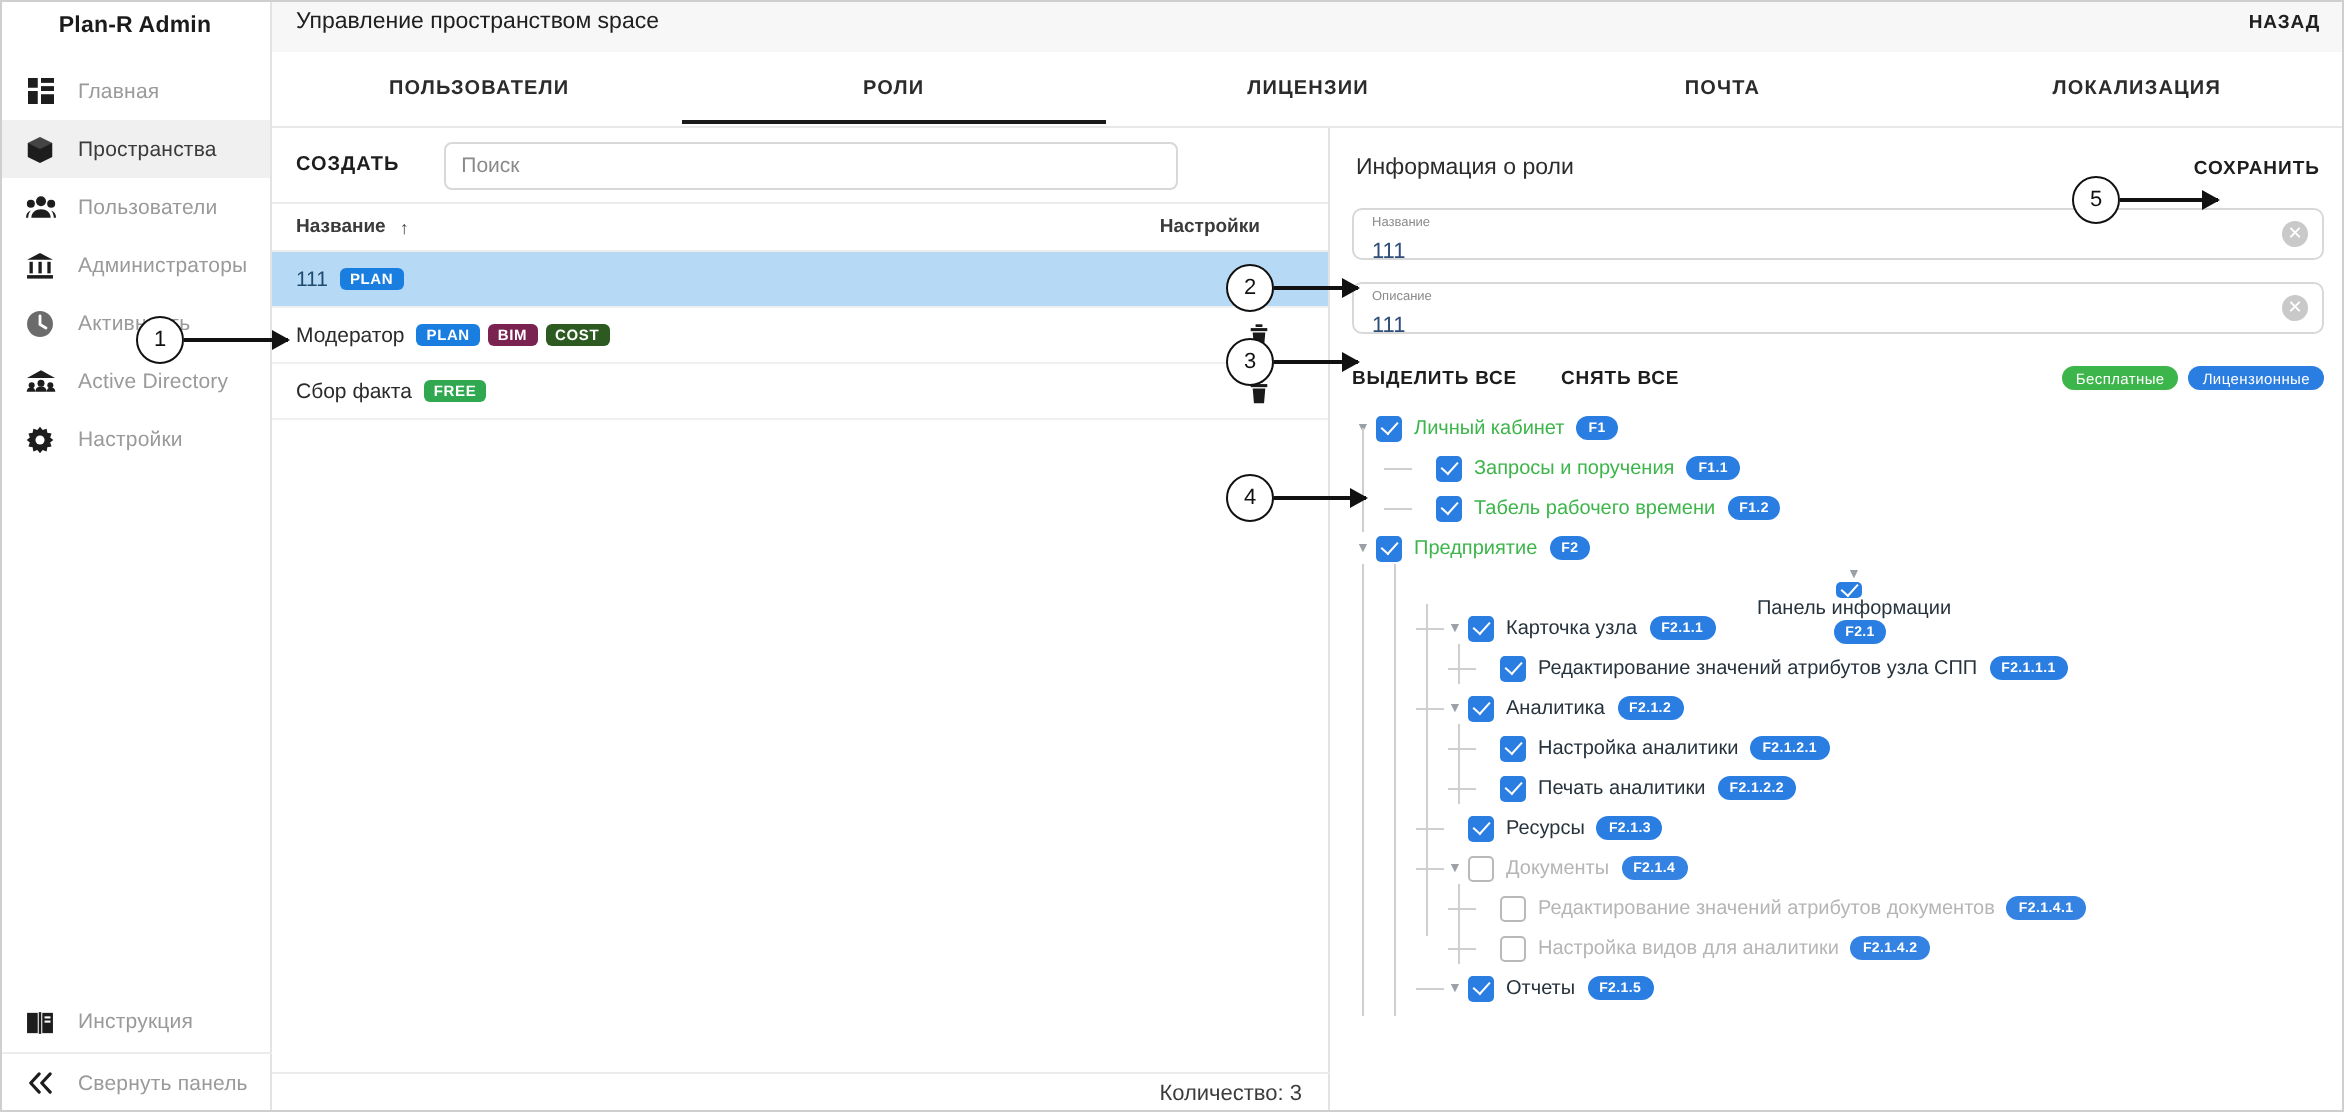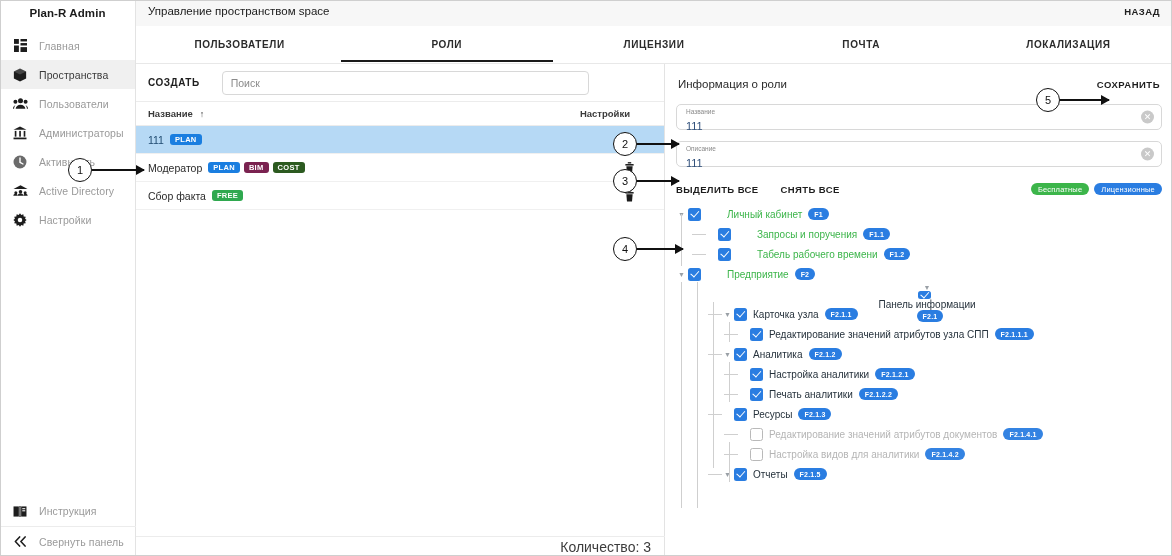--- a/index.html
+++ b/index.html
@@ -113,21 +113,21 @@
   .b-bim  { background: #7a2250; }
   .b-cost { background: #2c5a20; }
   .b-free { background: #2fa84f; }
   .trash { margin-left: auto; margin-right: 18px; color: #1b1b1b; display:flex; }
 
   .lp-footer {
     position: absolute; bottom: 0; left: 0; width: 529px; height: 20px;
     border-top: 1px solid #ececec; display: flex; align-items: center;
     justify-content: flex-end; padding-right: 14px;
   }
-  .count-txt { font-size: 14px; color: #3c3c3c; }
+  .count-txt { font-size: 11px; color: #3c3c3c; }
 
   
   .right-panel {
     position: absolute; left: 666px; top: 64px; width: 506px; height: 492px;
     background: #fff; padding: 0 10px;
   }
   .rp-head {
     height: 40px; display: flex; align-items: center; justify-content: space-between;
     padding: 0 2px;
   }
@@ -183,21 +183,21 @@
     display: flex; align-items: center; justify-content: center;
     margin: 0 6px 0 1px; cursor: pointer;
   }
   .cbx.on { background: #2a7de1; }
   .cbx.on::after {
     content: ""; width: 4px; height: 7px; border: solid #fff;
     border-width: 0 1.7px 1.7px 0; transform: rotate(42deg) translate(-0.5px,-1px);
   }
   .cbx.off { background: #fff; border: 1.5px solid #b9b9b9; }
   .tlabel { font-size: 10px; white-space: nowrap; }
-  .tlabel.free { color: #3cb54a; margin-left: 20px; }
+  .tlabel.free { color: #3cb54a; }
   .tlabel.lic  { color: #26323c; }
   .tlabel.dim  { color: #b5b5b5; }
   .tbadge {
     display: inline-block; font-size: 7px; font-weight: bold; color: #fff;
     background: #2a7de1; padding: 2.5px 6px 2px; border-radius: 9px;
     margin-left: 6px; line-height: 1; letter-spacing: .2px;
   }
   .tbadge.dimb { background: #2a7de1; opacity: .95; }
 
   .vline {
@@ -509,20 +509,27 @@
           <span class="cbx on"></span>
           <span class="tlabel lic">Печать аналитики</span>
           <span class="tbadge">F2.1.2.2</span>
         </div>
         <div class="tnode" style="padding-left: 32px;">
           <span class="connector"></span>
           <span class="caret empty">▼</span>
           <span class="cbx on"></span>
           <span class="tlabel lic">Ресурсы</span>
           <span class="tbadge">F2.1.3</span>
+        </div>
+        <div class="tnode" style="padding-left: 32px;">
+          <span class="connector"></span>
+          <span class="caret">▼</span>
+          <span class="cbx off"></span>
+          <span class="tlabel dim">Документы</span>
+          <span class="tbadge dimb">F2.1.4</span>
         </div>
         <div class="tnode" style="padding-left: 48px;">
           <span class="connector"></span>
           <span class="caret empty">▼</span>
           <span class="cbx off"></span>
           <span class="tlabel dim">Редактирование значений атрибутов документов</span>
           <span class="tbadge dimb">F2.1.4.1</span>
         </div>
         <div class="tnode" style="padding-left: 48px;">
           <span class="connector"></span>

